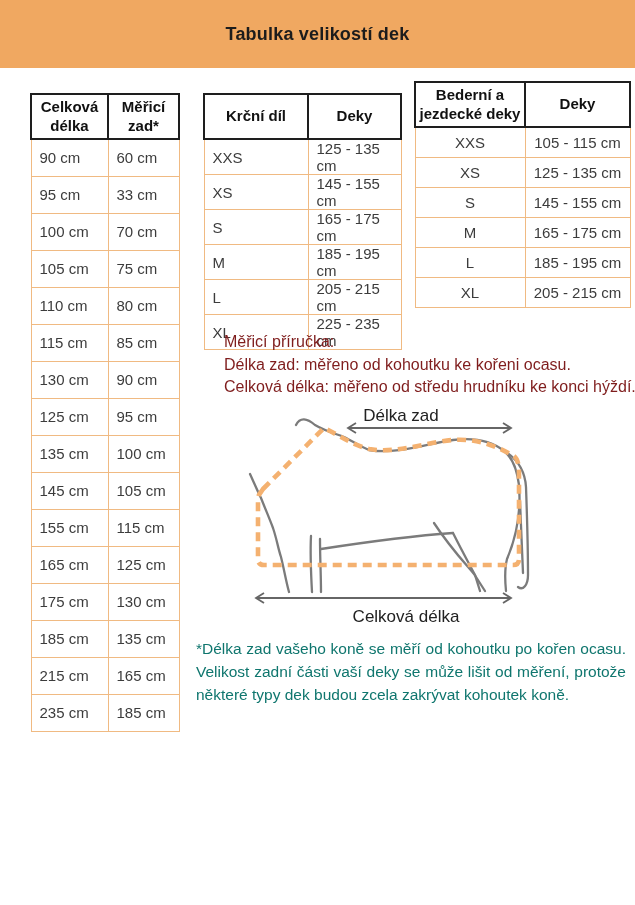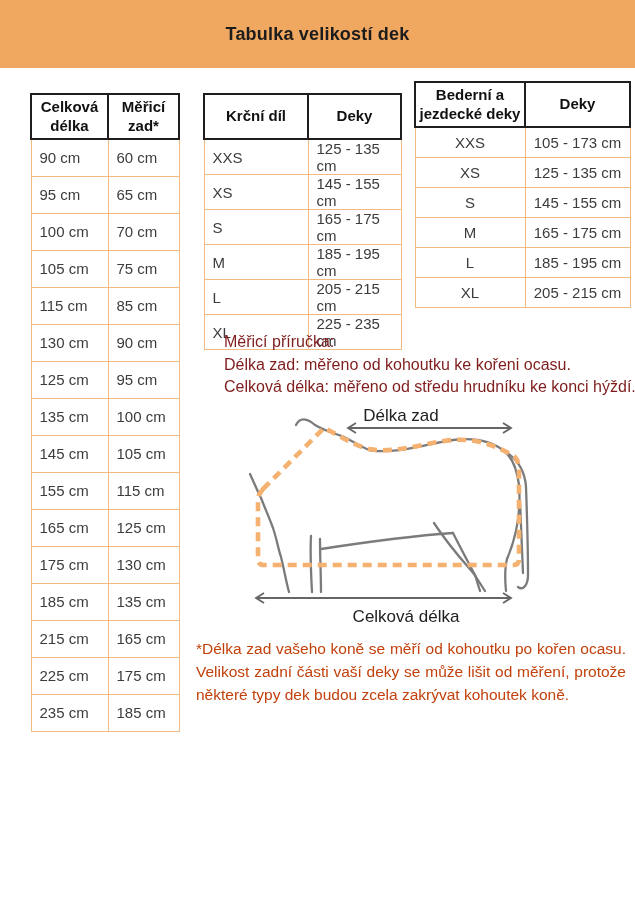--- a/index.html
+++ b/index.html
@@ -42,21 +42,21 @@
   }
 
   .diagram { position:absolute; left:235px; top:403px; width:330px; height:227px; }
   .diagram svg { display:block; }
   .diagram text {
     font-family:"Liberation Sans", sans-serif; font-size:17px; fill:#222;
   }
 
   .note {
     position:absolute; left:196px; width:430px; font-size:15.5px;
-    line-height:23px; color:#c2410c; text-align:justify;
+    line-height:23px; color:#0f766e; text-align:justify;
   }
   .note1 { top:637px; }
   .note2 { top:728px; }
 </style>
 </head>
 <body>
 
 <div class="page">
 
   <div class="titlebar">
@@ -74,31 +74,35 @@
         <th>Měřicí zad*</th>
       </tr>
     </thead>
     <tbody>
         <tr>
           <td>90 cm</td>
           <td>60 cm</td>
         </tr>
         <tr>
           <td>95 cm</td>
-          <td>65 cm</td>
+          <td>33 cm</td>
         </tr>
         <tr>
           <td>100 cm</td>
           <td>70 cm</td>
         </tr>
         <tr>
           <td>105 cm</td>
           <td>75 cm</td>
         </tr>
         <tr>
+          <td>110 cm</td>
+          <td>80 cm</td>
+        </tr>
+        <tr>
           <td>115 cm</td>
           <td>85 cm</td>
         </tr>
         <tr>
           <td>130 cm</td>
           <td>90 cm</td>
         </tr>
         <tr>
           <td>125 cm</td>
           <td>95 cm</td>
@@ -123,24 +127,20 @@
           <td>175 cm</td>
           <td>130 cm</td>
         </tr>
         <tr>
           <td>185 cm</td>
           <td>135 cm</td>
         </tr>
         <tr>
           <td>215 cm</td>
           <td>165 cm</td>
-        </tr>
-        <tr>
-          <td>225 cm</td>
-          <td>175 cm</td>
         </tr>
         <tr>
           <td>235 cm</td>
           <td>185 cm</td>
         </tr>
       </tbody>
   </table>
 
   <table class="table-neck">
     <colgroup>
@@ -188,21 +188,21 @@
       </colgroup>
     <thead>
       <tr>
         <th>Bederní a jezdecké deky</th>
         <th>Deky</th>
       </tr>
     </thead>
     <tbody>
         <tr>
           <td>XXS</td>
-          <td>105 - 173 cm</td>
+          <td>105 - 115 cm</td>
         </tr>
         <tr>
           <td>XS</td>
           <td>125 - 135 cm</td>
         </tr>
         <tr>
           <td>S</td>
           <td>145 - 155 cm</td>
         </tr>
         <tr>

